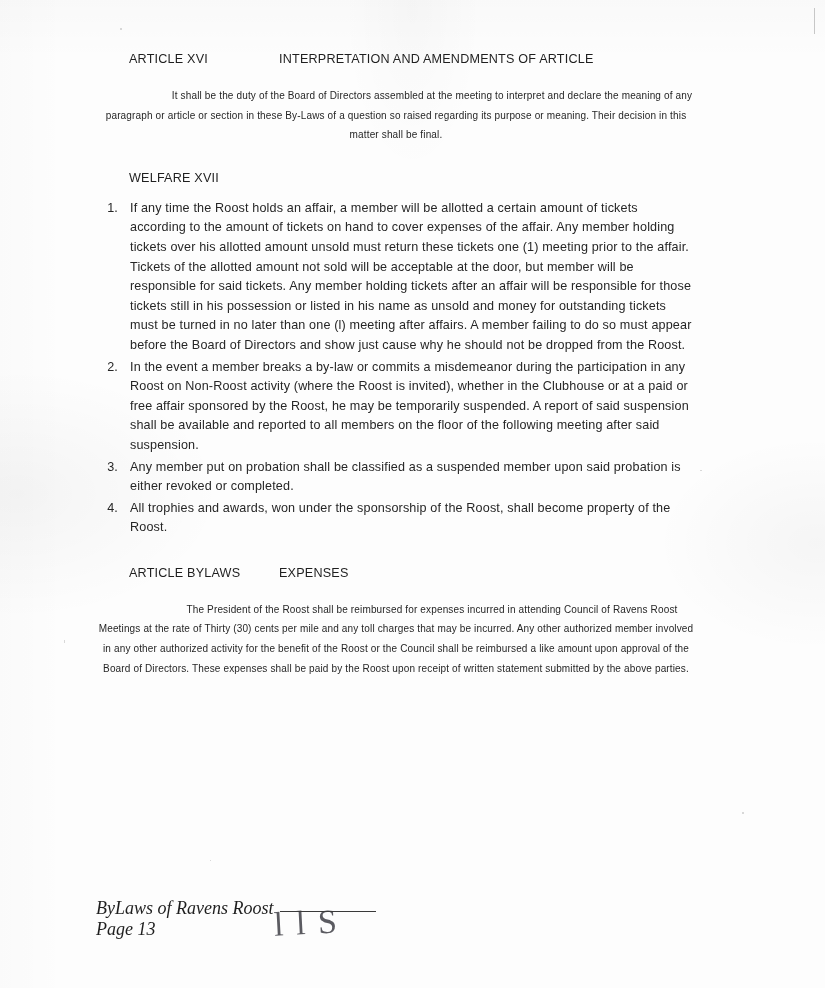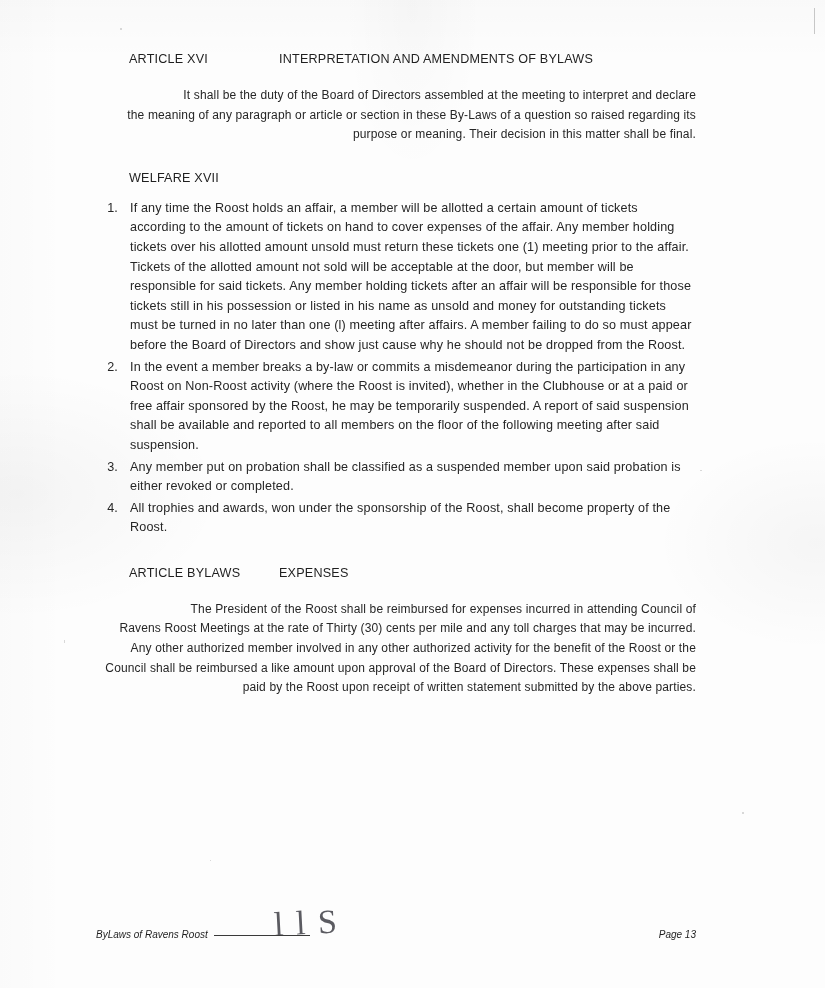--- a/index.html
+++ b/index.html
@@ -53,25 +53,25 @@
   }
   .article-label {
     width: 150px;
     flex: 0 0 150px;
     white-space: nowrap;
   }
   .article-title {
     flex: 1 1 auto;
   }
   .para {
-    font-size: 12px;
+    font-size: 10px;
     line-height: 19.6px;
     letter-spacing: 0.15px;
     color: #262626;
-    text-align: right;
+    text-align: center;
   }
   .para.indented {
     text-indent: 72px;
   }
   .spacer-xl { height: 26px; }
   .spacer-lg { height: 20px; }
   .spacer-md { height: 14px; }
 
   ol.numbered {
     margin: 0;
@@ -99,24 +99,25 @@
   }
 
   .footer {
     position: absolute;
     left: 96px;
     bottom: 48px;
     width: 600px;
     display: flex;
     align-items: baseline;
     justify-content: space-between;
-    font-family: Liberation Sans, sans-serif;
+    font-family: Liberation Serif, serif;
     font-style: italic;
-    font-size: 10px;
+    font-size: 18px;
     color: #1f1f1f;
+    flex-direction: column;
   }
   .footer-left {
     display: flex;
     align-items: baseline;
     gap: 4px;
   }
   .footer-rule {
     display: inline-block;
     width: 96px;
     border-bottom: 1px solid #3a3a3a;
@@ -155,21 +156,21 @@
   <div class="speck" style="left:120px; top:28px; width:2px; height:2px;"></div>
   <div class="speck" style="left:700px; top:470px; width:2px; height:1px;"></div>
   <div class="speck" style="left:64px; top:640px; width:1px; height:3px;"></div>
   <div class="speck" style="left:742px; top:812px; width:2px; height:2px;"></div>
   <div class="speck" style="left:210px; top:860px; width:1px; height:1px;"></div>
 
   <div class="content">
 
     <div class="article-row">
       <div class="article-label">ARTICLE XVI</div>
-      <div class="article-title">INTERPRETATION AND AMENDMENTS OF BYLAWS</div>
+      <div class="article-title">INTERPRETATION AND AMENDMENTS OF ARTICLE</div>
     </div>
     <div class="spacer-lg"></div>
     <div class="para indented">It shall be the duty of the Board of Directors assembled at the meeting to interpret and declare the meaning of any paragraph or article or section in these By-Laws of a question so raised regarding its purpose or meaning.  Their decision in this matter shall be final.</div>
 
     <div class="spacer-xl"></div>
 
     <div class="article-row">
       <div class="article-label">WELFARE XVII</div>
     </div>
     <div class="spacer-md"></div>

